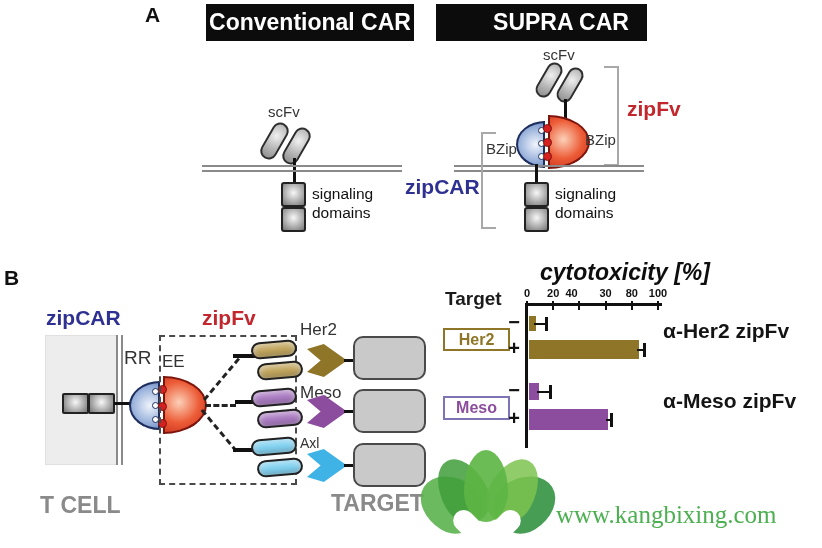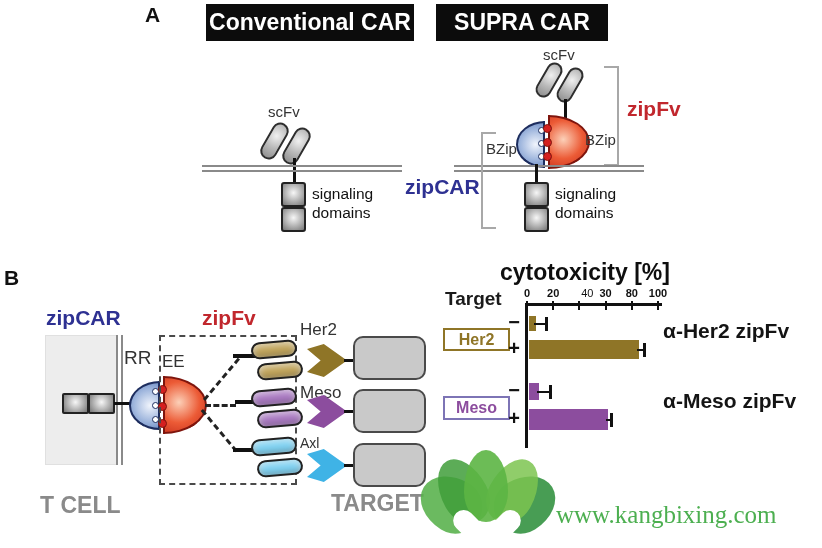--- a/index.html
+++ b/index.html
@@ -48,21 +48,21 @@
   .wm-title{font-weight:bold;font-size:30px;letter-spacing:3px;}
   .wm-url{font-family:"Liberation Serif",serif;font-size:25px;text-align:right;}
 </style>
 </head>
 <body>
 
 <div id="canvas">
 
   <div class="abs panel-label" style="left:145px;top:3px;">A</div>
   <div class="abs hdr" style="left:206px;top:4px;width:208px;height:37px;">Conventional CAR</div>
-  <div class="abs hdr" style="left:436px;top:4px;width:172px;height:37px;">SUPRA CAR</div>
+  <div class="abs hdr" style="left:436px;top:4px;width:172px;height:37px;padding-left:39px;">SUPRA CAR</div>
 
   <div class="abs small-label" style="left:268px;top:103px;">scFv</div>
   <div class="abs pill-gray" style="left:266px;top:121px;transform:rotate(30deg);"></div>
   <div class="abs pill-gray" style="left:288px;top:126px;transform:rotate(30deg);"></div>
   <div class="abs stem" style="left:293px;top:158px;width:3px;height:28px;"></div>
   <div class="abs membrane-h" style="left:202px;top:165px;width:200px;"></div>
   <div class="abs sq" style="left:281px;top:182px;"></div>
   <div class="abs sq" style="left:281px;top:207px;"></div>
   <div class="abs sig-text" style="left:312px;top:184px;width:92px;">signaling domains</div>
 
@@ -138,41 +138,41 @@
   <div class="abs conn" style="left:344px;top:410px;width:11px;height:3px;"></div>
   <div class="abs target-rect" style="left:353px;top:389px;"></div>
 
   <div class="abs small-label" style="left:300px;top:435px;font-size:14px;">Axl</div>
   <div class="abs antigen" style="left: 307px; top: 449px; width: 40px; height: 33px; background: rgb(63, 179, 230);"></div>
   <div class="abs conn" style="left:344px;top:464px;width:11px;height:3px;"></div>
   <div class="abs target-rect" style="left:353px;top:443px;"></div>
 
   <div class="abs gray-big" style="left: 331px; top: 490px; color: rgb(138, 138, 138);">TARGET</div>
 
-  <div class="abs chart-title" style="left:500px;top:259px;">cytotoxicity [%]</div>
+  <div class="abs chart-title" style="left:540px;top:259px;font-style:italic;">cytotoxicity [%]</div>
   <div class="abs" style="left:445px;top:288px;font-weight:bold;font-size:19px;">Target</div>
   <div class="abs axis" style="left:525px;top:303px;width:3px;height:145px;"></div>
   <div class="abs axis" style="left:525px;top:303px;width:137px;height:3px;"></div>
 
   <div class="abs tbox" style="left: 443px; top: 328px; width: 67px; height: 23px; border-color: rgb(143, 117, 39);">
     <span style="color: rgb(143, 117, 39);">Her2</span>
   </div>
   <div class="abs tbox" style="left: 443px; top: 396px; width: 67px; height: 24px; border-color: rgb(125, 116, 181);">
     <span style="color: rgb(140, 77, 158);">Meso</span>
   </div>
 
   <div class="abs alpha-lab" style="left:663px;top:319px;">α-Her2 zipFv</div>
   <div class="abs alpha-lab" style="left:663px;top:389px;">α-Meso zipFv</div>
 
   <div class="abs" id="chart-layer" style="left:0;top:0;width:822px;height:548px;pointer-events:none;">
       <div style="position: absolute; left: 513px; top: 287px; width: 28px; text-align: center; font-size: 11px; font-weight: bold; color: rgb(17, 17, 17);">0</div>
       <div style="position: absolute; left: 526px; top: 301px; width: 2px; height: 9px; background: rgb(17, 17, 17);"></div>
       <div style="position: absolute; left: 539.2px; top: 287px; width: 28px; text-align: center; font-size: 11px; font-weight: bold; color: rgb(17, 17, 17);">20</div>
       <div style="position: absolute; left: 552.2px; top: 301px; width: 2px; height: 9px; background: rgb(17, 17, 17);"></div>
-      <div style="position: absolute; left: 565.4px; top: 287px; width: 28px; text-align: right; font-size: 11px; font-weight: normal; color: rgb(17, 17, 17);">40</div>
+      <div style="position: absolute; left: 565.4px; top: 287px; width: 28px; text-align: left; font-size: 11px; font-weight: bold; color: rgb(17, 17, 17);">40</div>
       <div style="position: absolute; left: 578.4px; top: 301px; width: 2px; height: 9px; background: rgb(17, 17, 17);"></div>
       <div style="position: absolute; left: 591.6px; top: 287px; width: 28px; text-align: center; font-size: 11px; font-weight: bold; color: rgb(17, 17, 17);">30</div>
       <div style="position: absolute; left: 604.6px; top: 301px; width: 2px; height: 9px; background: rgb(17, 17, 17);"></div>
       <div style="position: absolute; left: 617.8px; top: 287px; width: 28px; text-align: center; font-size: 11px; font-weight: bold; color: rgb(17, 17, 17);">80</div>
       <div style="position: absolute; left: 630.8px; top: 301px; width: 2px; height: 9px; background: rgb(17, 17, 17);"></div>
       <div style="position: absolute; left: 644px; top: 287px; width: 28px; text-align: center; font-size: 11px; font-weight: bold; color: rgb(17, 17, 17);">100</div>
       <div style="position: absolute; left: 657px; top: 301px; width: 2px; height: 9px; background: rgb(17, 17, 17);"></div>
       <div style="position: absolute; left: 505px; top: 310.5px; width: 18px; text-align: center; font-size: 20px; font-weight: bold; color: rgb(17, 17, 17);">−</div>
       <div style="position: absolute; left: 529px; top: 316px; width: 6.55px; height: 15px; background: rgb(143, 117, 39);"></div>
       <div style="position: absolute; left: 533.55px; top: 322.5px; width: 12.17px; height: 2.5px; background: rgb(17, 17, 17);"></div>

